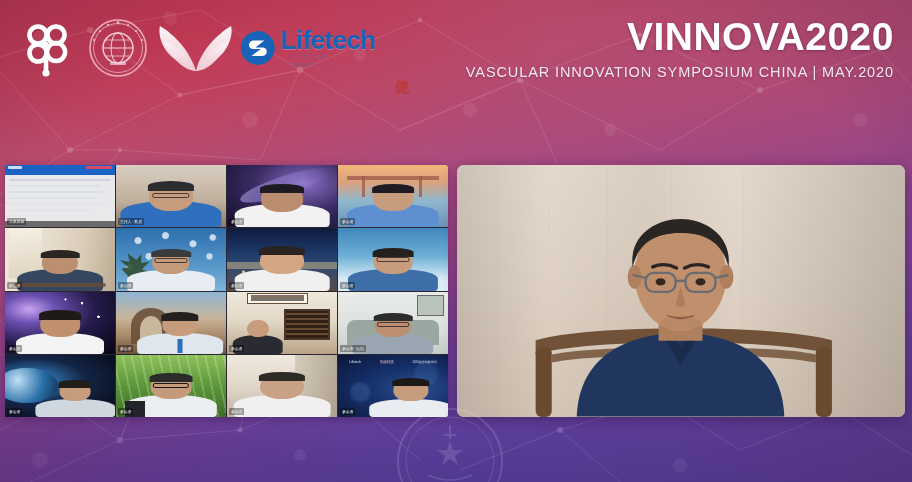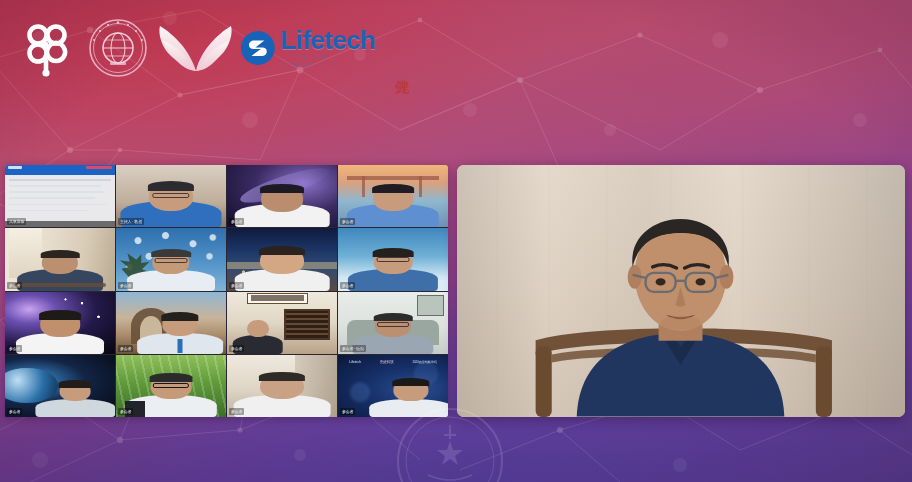--- a/index.html
+++ b/index.html
@@ -260,20 +260,24 @@
                         text-shadow:0 1px 0 rgba(255,255,255,.25);">Lifetech</div>
             <div style="font-size:5.5px;color:#3a77b8;letter-spacing:2.6px;opacity:.55;line-height:8px;">
               LIFETECH SCIENTIFIC</div>
           </div>
           <div style="font-family:'DejaVu Sans',sans-serif;font-size:15px;color:#bb3a3a;line-height:16px;
                       writing-mode:vertical-rl;letter-spacing:1px;">先健</div>
         </div>
       </div>
     </div>
 
+    <div class="ttl-wrap">
+      <div class="ttl-main">VINNOVA2020</div>
+      <div class="ttl-sub">VASCULAR INNOVATION SYMPOSIUM  CHINA | MAY.2020</div>
+    </div>
   </div>
 
   <div class="grid-panel">
 
     <div class="tile">
       <div class="bgimg" style="background:#e9e9ec;"></div>
       <div style="position:absolute;left:0;right:0;top:0;height:16%;background:#1b63c4;"></div>
       <div style="position:absolute;left:3px;top:1px;width:14px;height:3px;background:#cfe0f5;border-radius:1px;"></div>
       <div style="position:absolute;right:3px;top:1px;width:26px;height:3px;background:#d84a6a;border-radius:1px;"></div>
       <div style="position:absolute;left:4px;right:4px;top:22%;height:2px;background:#cfd6e0;"></div>

